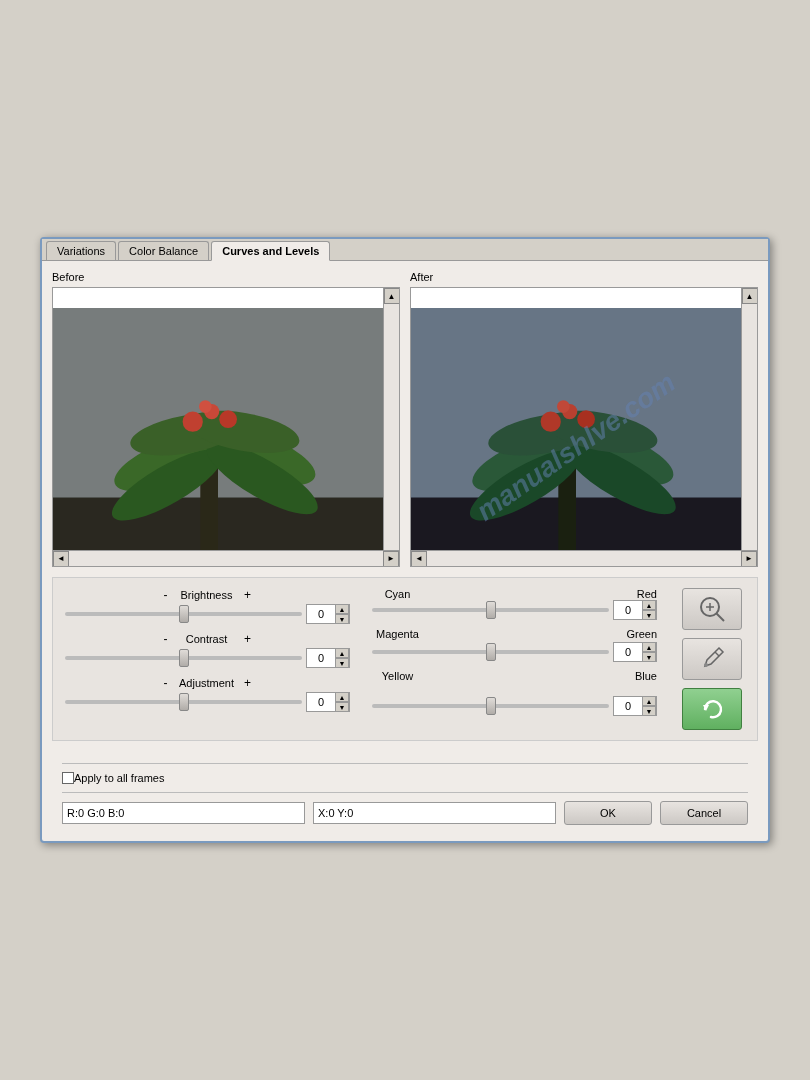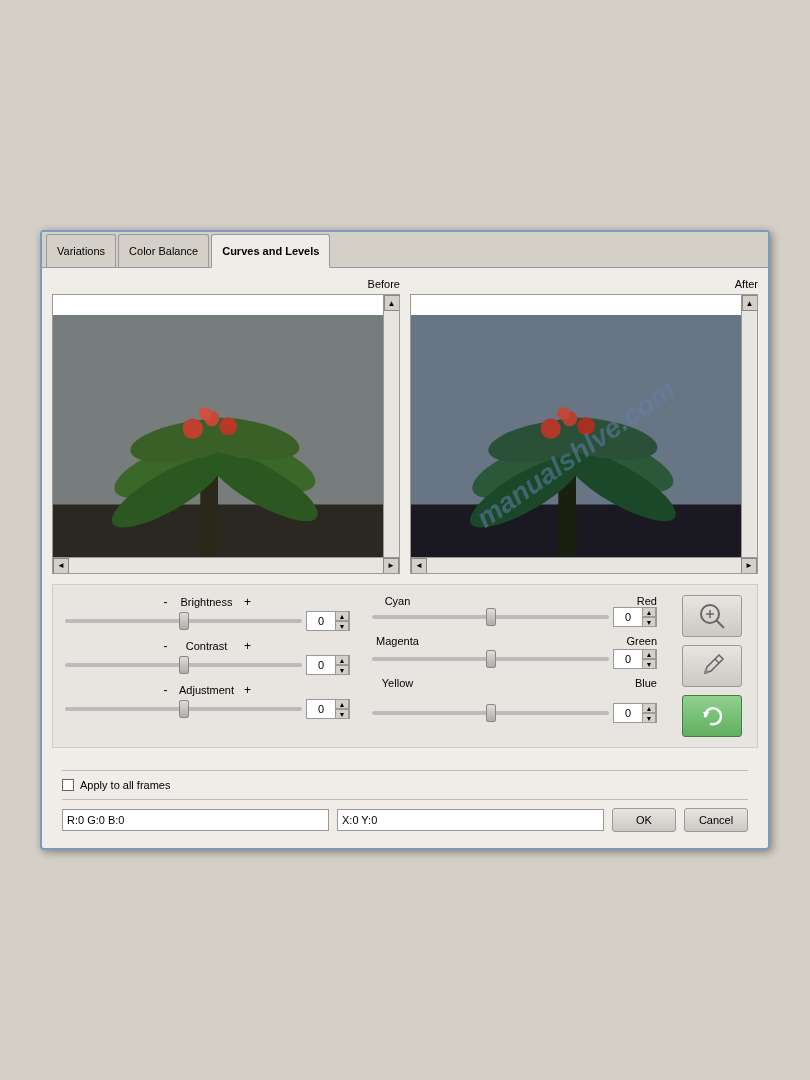--- a/index.html
+++ b/index.html
@@ -33,21 +33,21 @@
 
     .tabs {
       display: flex;
       background: #d4d0c8;
       border-bottom: 1px solid #999;
       padding: 2px 4px 0 4px;
       gap: 2px;
     }
 
     .tab {
-      padding: 10px 10px;
+      padding: 3px 10px;
       background: #d4d0c8;
       border: 1px solid #999;
       border-bottom: none;
       cursor: pointer;
       font-size: 11px;
       border-radius: 3px 3px 0 0;
       color: #000;
     }
 
     .tab.active {
@@ -65,21 +65,21 @@
     .preview-section {
       display: flex;
       gap: 10px;
       margin-bottom: 10px;
     }
 
     .preview-panel {
       flex: 1;
       display: flex;
       flex-direction: column;
-      align-items: flex-end;
+      align-items: flex-start;
     }
 
     .preview-label {
       font-size: 11px;
       margin-bottom: 4px;
       color: #000;
     }
 
     .scrollbar-v {
       position: absolute;
@@ -273,21 +273,20 @@
       margin: 8px 0;
     }
 
     .bottom-section {
       padding: 6px 10px;
     }
 
     .apply-checkbox-row {
       display: flex;
       align-items: center;
-      gap: 6px;
       margin-bottom: 8px;
     }
 
     .apply-checkbox {
       width: 12px;
       height: 12px;
       border: 1px solid #666;
       background: #fff;
       flex-shrink: 0;
     }
@@ -295,21 +294,21 @@
     .status-field {
       flex: 1;
       border: 1px solid #999;
       background: #fff;
       padding: 2px 4px;
       font-size: 11px;
       height: 20px;
     }
 
     .dialog-btn {
-      width: 64px;
+      width: 88px;
       height: 24px;
       background: linear-gradient(to bottom, #e8e4e0, #ccc8c4);
       border: 1px solid #999;
       border-radius: 3px;
       cursor: pointer;
       font-size: 11px;
       display: flex;
       align-items: center;
       justify-content: center;
     }

